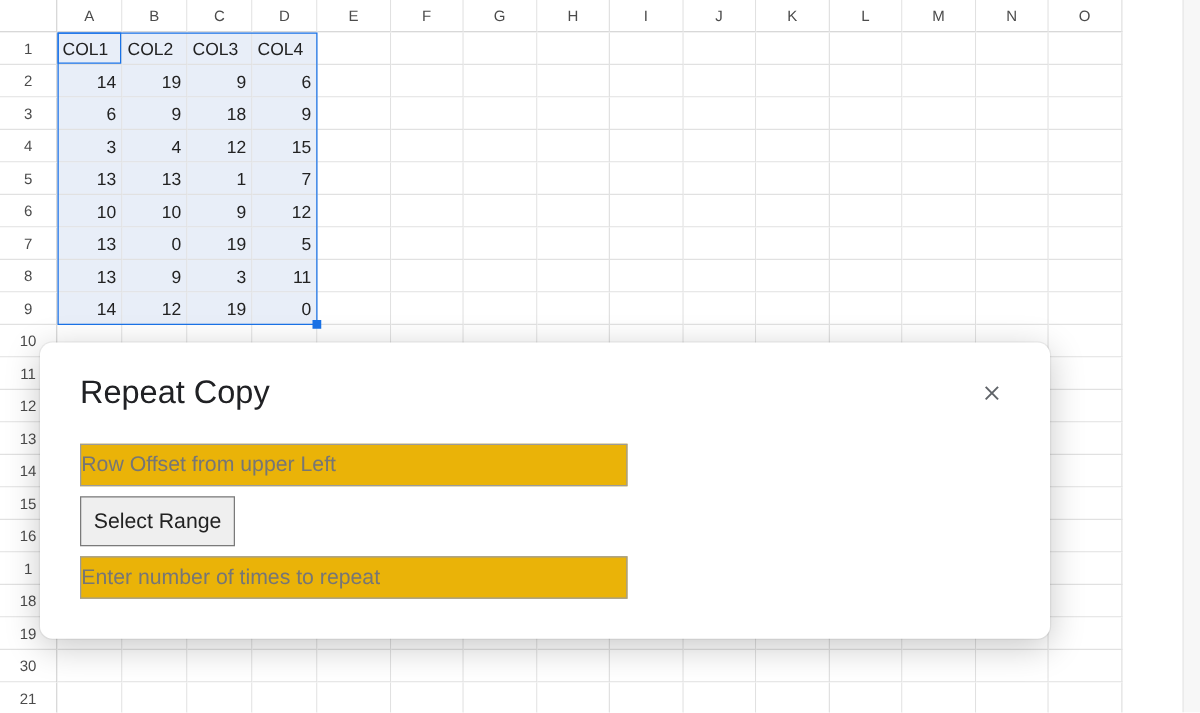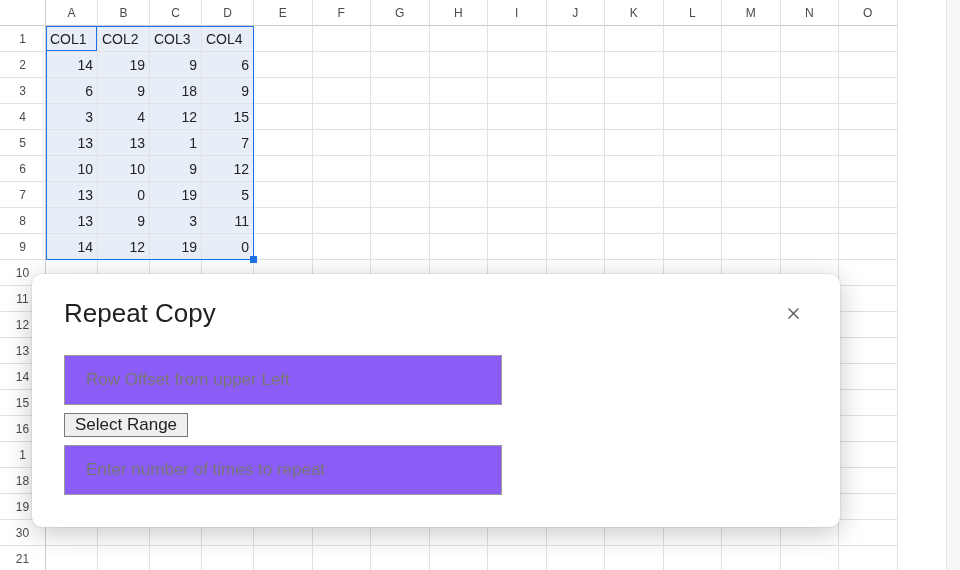--- a/index.html
+++ b/index.html
@@ -72,21 +72,21 @@
       top: 274px;
       left: 32px;
       width: 808px;
       background: #fff;
       border-radius: 10px;
       box-shadow: 0 6px 28px rgba(0,0,0,.22), 0 0 0 1px rgba(0,0,0,.05);
       padding: 24px 32px 24px 32px;
     }
     .dialog-header {
       display: flex;
-      align-items: center;
+      align-items: flex-end;
       justify-content: space-between;
       margin-bottom: 26px;
     }
     .dialog-title {
       font-family: "Google Sans", "Segoe UI", Arial, sans-serif;
       font-size: 26px;
       font-weight: 400;
       color: #202124;
     }
     .close-btn {
@@ -97,31 +97,31 @@
       border-radius: 50%;
     }
     .form-row {
       display: flex;
       align-items: center;
       gap: 14px;
       margin-bottom: 8px;
     }
     .tfield {
       width: 438px;
-      height: 50px;
+      height: 34px;
       border: 1px solid #9b9b9b;
-      padding: 0 21px;
+      padding: 0 0;
       font-size: 17px;
       color: #222;
-      background: #8b5cf6;
+      background: #eab308;
       font-family: Arial, sans-serif;
     }
     .tfield::placeholder { color: #767676; }
     .btn {
-      height: 24px;
+      height: 40px;
       padding: 0 10px;
       font-size: 17px;
       border: 1px solid #7a7a7a;
       background: #efefef;
       color: #222;
       cursor: pointer;
       font-family: Arial, sans-serif;
     }
     .copy-btn-row { margin-top: 8px; }
     .scrollbar {

